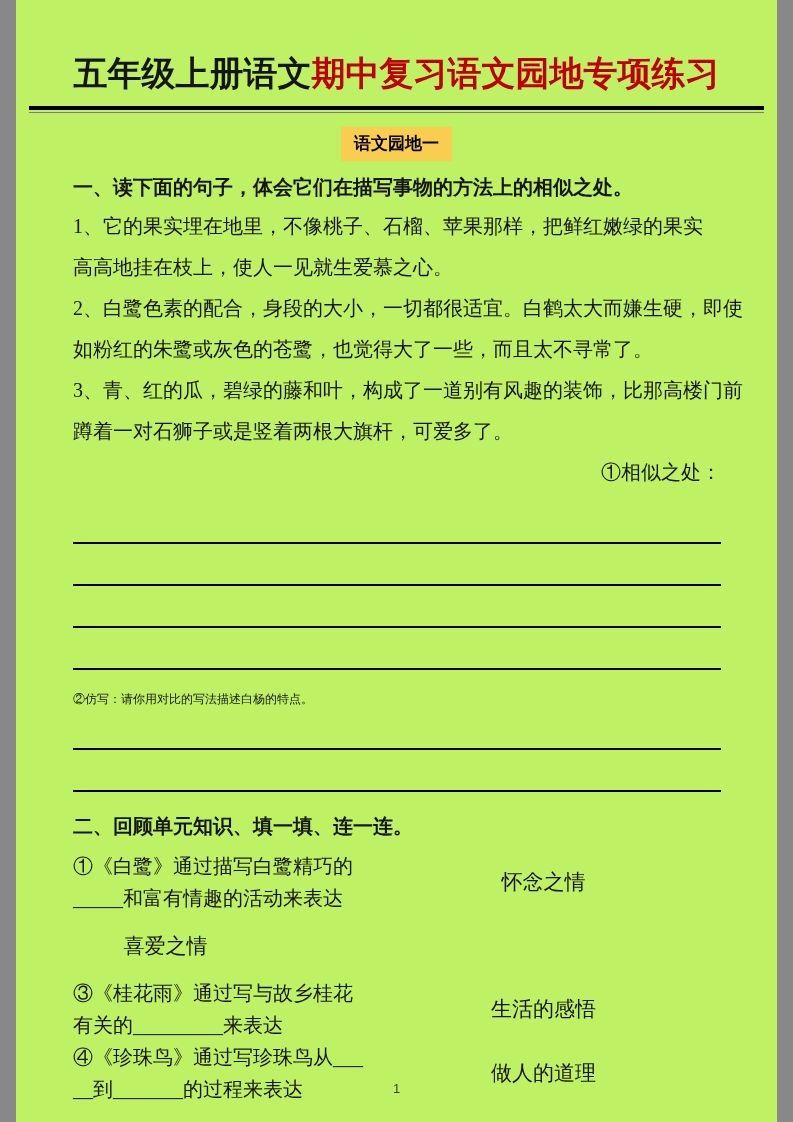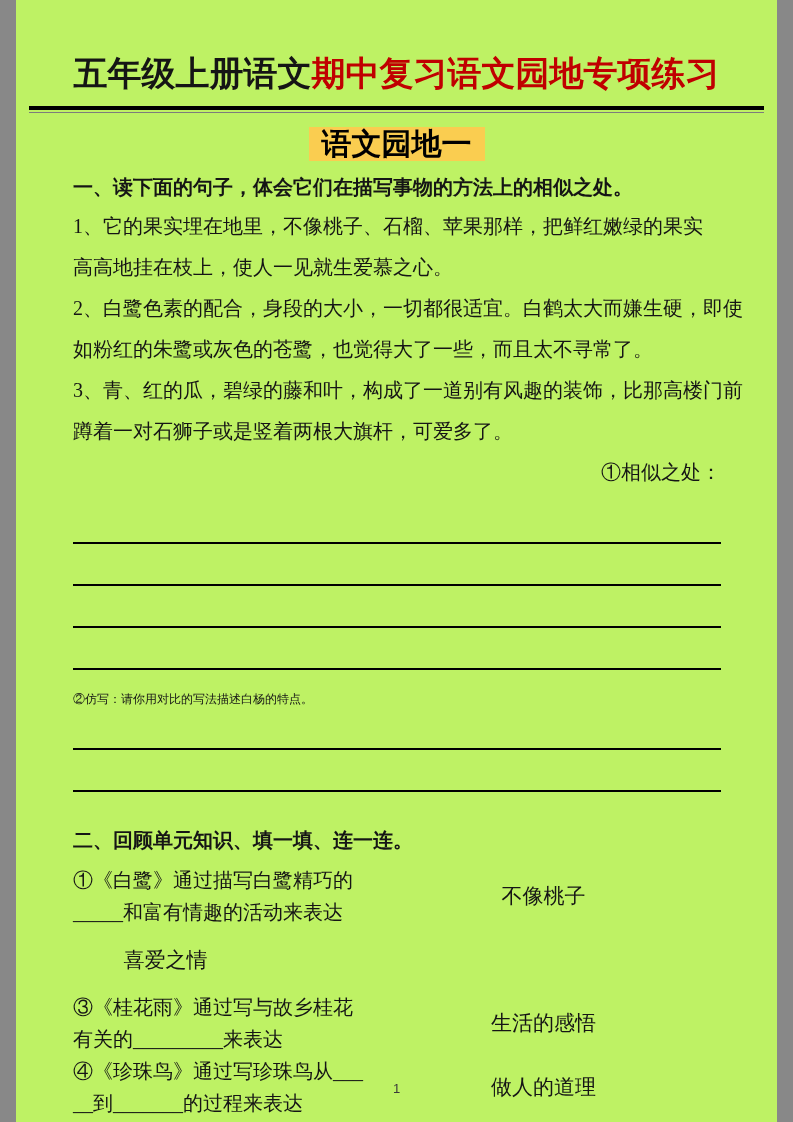--- a/index.html
+++ b/index.html
@@ -31,21 +31,21 @@
     border-top: 4px solid #000000;
     border-bottom: 1px solid #7d7d7d;
   }
   
   .badge-row { text-align: center; margin-top: 14px; }
   .badge {
     display: inline-block;
     background: #FACD50;
     color: #000;
     font-weight: bold;
-    font-size: 30px;
+    font-size: 17px;
     line-height: 28px;
     padding: 3px 13px;
     font-family: "Liberation Sans", "DejaVu Sans", sans-serif;
   }
   .content { margin: 0 56px 0 57px; }
   .sec-heading {
     margin-top: 13px;
     font-family: "Liberation Sans", "DejaVu Sans", sans-serif;
     font-weight: bold;
     font-size: 20px;
@@ -75,21 +75,21 @@
   }
   .wline { height: 38px; border-bottom: 2px solid #000; }
   .wline.h40 { height: 40px; }
   .wline.h34 { height: 34px; }
   .prompt-line {
     margin-top: 14px;
     font-size: 12px;
     line-height: 30px;
     white-space: nowrap;
   }
-  .sec2-heading { margin-top: 35px; }
+  .sec2-heading { margin-top: 21px; }
   
   .match-block { margin-top: 11px; }
   .match-row { display: flex; min-height: 63px; }
   .match-left { width: 378px; }
   .match-left .mline {
     font-size: 20px;
     line-height: 32px;
     white-space: nowrap;
   }
   .match-right {
@@ -159,21 +159,21 @@
     <div class="sec-heading sec2-heading">二、回顾单元知识、填一填、连一连。</div>
 
     <div class="match-block">
 
       <div class="match-row">
         <div class="match-left">
           <div class="mline">①《白鹭》通过描写白鹭精巧的</div>
           <div class="mline">_____和富有情趣的活动来表达</div>
         </div>
         <div class="match-right">
-          <span class="rlabel">不像桃子</span>
+          <span class="rlabel">怀念之情</span>
         </div>
       </div>
 
       <div class="match-row">
         <div class="match-right">
           <span class="rlabel">喜爱之情</span>
         </div>
       </div>
 
       <div class="match-row">

